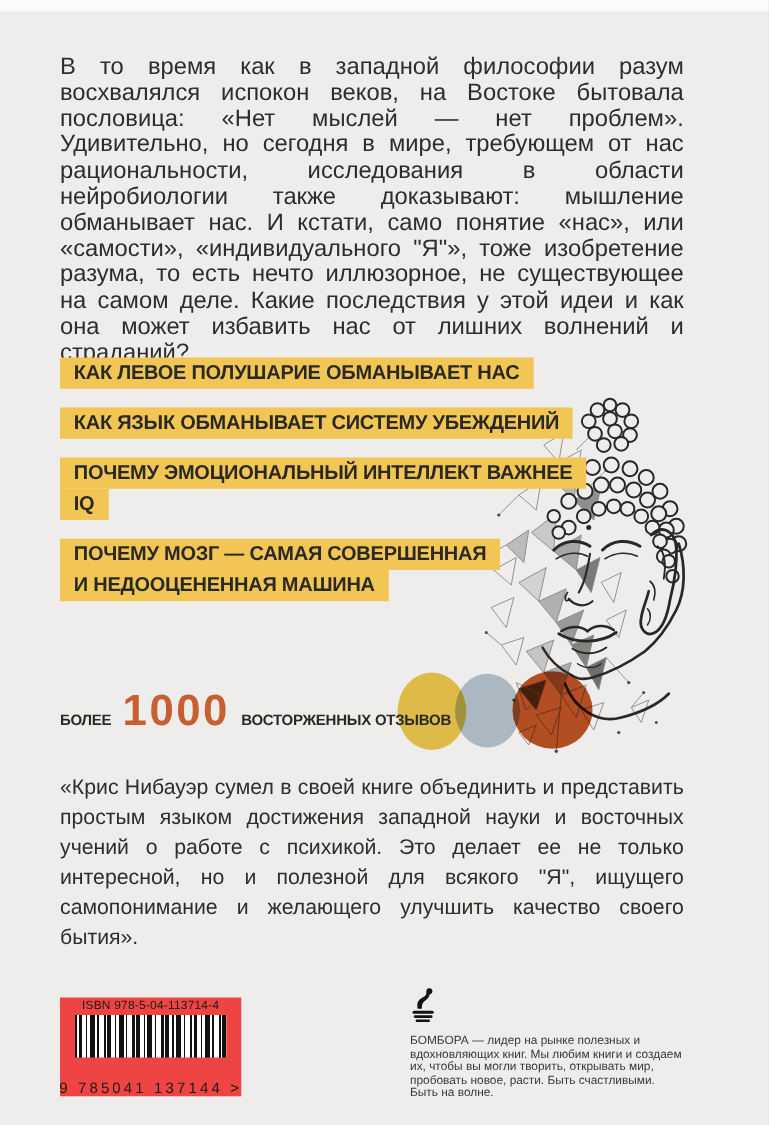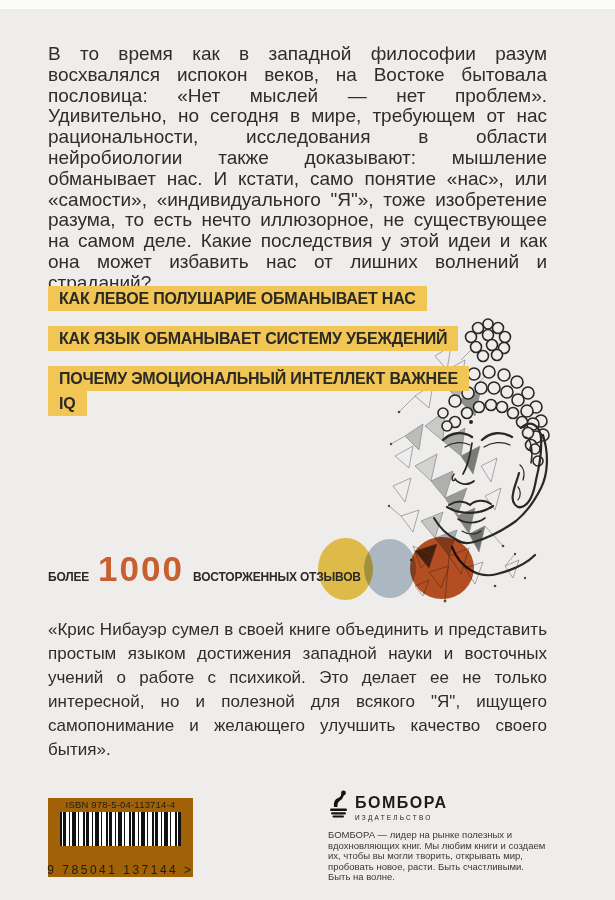--- a/index.html
+++ b/index.html
@@ -49,21 +49,21 @@
   .quote{
     position:absolute;left:48px;top:618px;width:499px;margin:0;
     font-size:17px;line-height:24px;text-align:justify;color:#2f2d2b;
   }
   .author{position:absolute;left:48px;top:740px;width:499px;text-align:right;}
   .author-name{font-size:17.5px;font-weight:bold;color:var(--accent_orange,#c75f30);}
   .author-title{font-size:13.5px;margin-top:4px;color:#2f2d2b;}
 
   
   .barcode{
-    position:absolute;left:48px;top:798px;width:145px;height:79px;background:#a16207;
+    position:absolute;left:48px;top:798px;width:145px;height:79px;background:#ef4444;
     display:flex;flex-direction:column;align-items:center;justify-content:center;
   }
   .isbn{font-size:9.5px;color:#1c1c1a;letter-spacing:0.2px;margin-bottom:2px;}
   .bars{
     width:121px;height:34px;
     background:repeating-linear-gradient(90deg,
       #111 0 2px,#fff 2px 3px,#111 3px 6px,#fff 6px 9px,
       #111 9px 10px,#fff 10px 12px,#111 12px 16px,#fff 16px 18px,
       #111 18px 19px,#fff 19px 23px);
   }
@@ -202,20 +202,21 @@
       <path d="M 135,149 C 139,152 140,158 138,164" stroke-width="1.3"></path>
       <path d="M 133,171 C 136,174 136,180 133,184" stroke-width="1.2"></path>
       <path d="M 67,231 C 75,252 94,263 112,258 C 128,254 142,247 150,239" stroke-width="2.2"></path>
     </g>
   </svg>
 
   <div class="bullets">
     <div class="bullet"><span class="hl">КАК ЛЕВОЕ ПОЛУШАРИЕ ОБМАНЫВАЕТ НАС</span></div>
     <div class="bullet"><span class="hl">КАК ЯЗЫК ОБМАНЫВАЕТ СИСТЕМУ УБЕЖДЕНИЙ</span></div>
     <div class="bullet"><span class="hl">ПОЧЕМУ ЭМОЦИОНАЛЬНЫЙ ИНТЕЛЛЕКТ ВАЖНЕЕ IQ</span></div>
+    <div class="bullet w2"><span class="hl">ПОЧЕМУ МОЗГ — САМАЯ СОВЕРШЕННАЯ И НЕДООЦЕНЕННАЯ МАШИНА</span></div>
   </div>
 
   <div class="circle c-yellow"></div>
   <div class="circle c-blue"></div>
   <div class="circle c-orange"></div>
 
   <div class="reviews">
     <span class="word">БОЛЕЕ</span>
     <span class="count">1000</span>
     <span class="word">ВОСТОРЖЕННЫХ ОТЗЫВОВ</span>
@@ -231,20 +232,16 @@
 
   <div class="publisher">
     <div class="logo-row">
       <svg class="logo-icon" viewBox="0 0 21 29" xmlns="http://www.w3.org/2000/svg">
         <circle cx="15.5" cy="3" r="2.4" fill="#151311"></circle>
         <path d="M6,17 Q5,10 10,8 Q13.5,6.5 13,3.5 L16,5 Q15,9 11.5,11 Q9,13 9.5,17 Z" fill="#151311"></path>
         <rect x="2" y="18.5" width="17" height="2.4" rx="1.2" fill="#151311"></rect>
         <rect x="3" y="22.2" width="15" height="2.2" rx="1.1" fill="#151311"></rect>
         <rect x="4.5" y="25.6" width="11.5" height="2" rx="1" fill="#151311"></rect>
       </svg>
-      <div>
-        <div class="pub-name">БОМБОРА</div>
-        <div class="pub-type">ИЗДАТЕЛЬСТВО</div>
-      </div>
     </div>
     <p class="pub-desc">БОМБОРА — лидер на рынке полезных и вдохновляющих книг. Мы любим книги и создаем их, чтобы вы могли творить, открывать мир, пробовать новое, расти. Быть счастливыми. Быть на волне.</p>
   </div>
 </div>
 
 </body></html>

